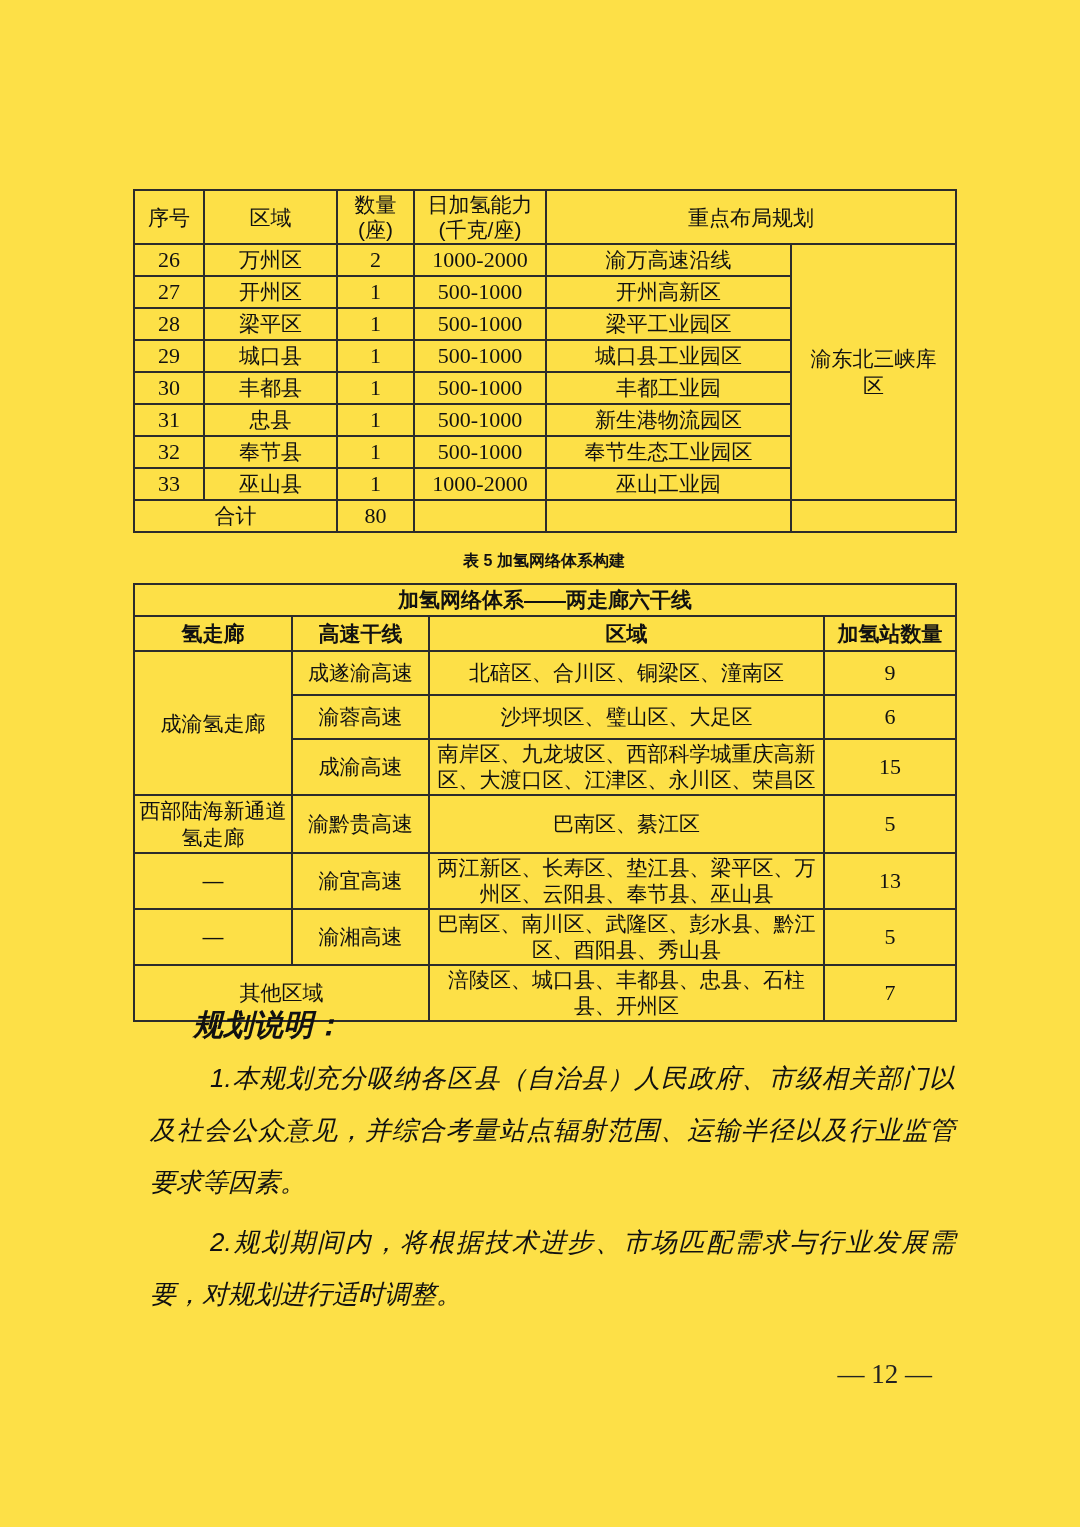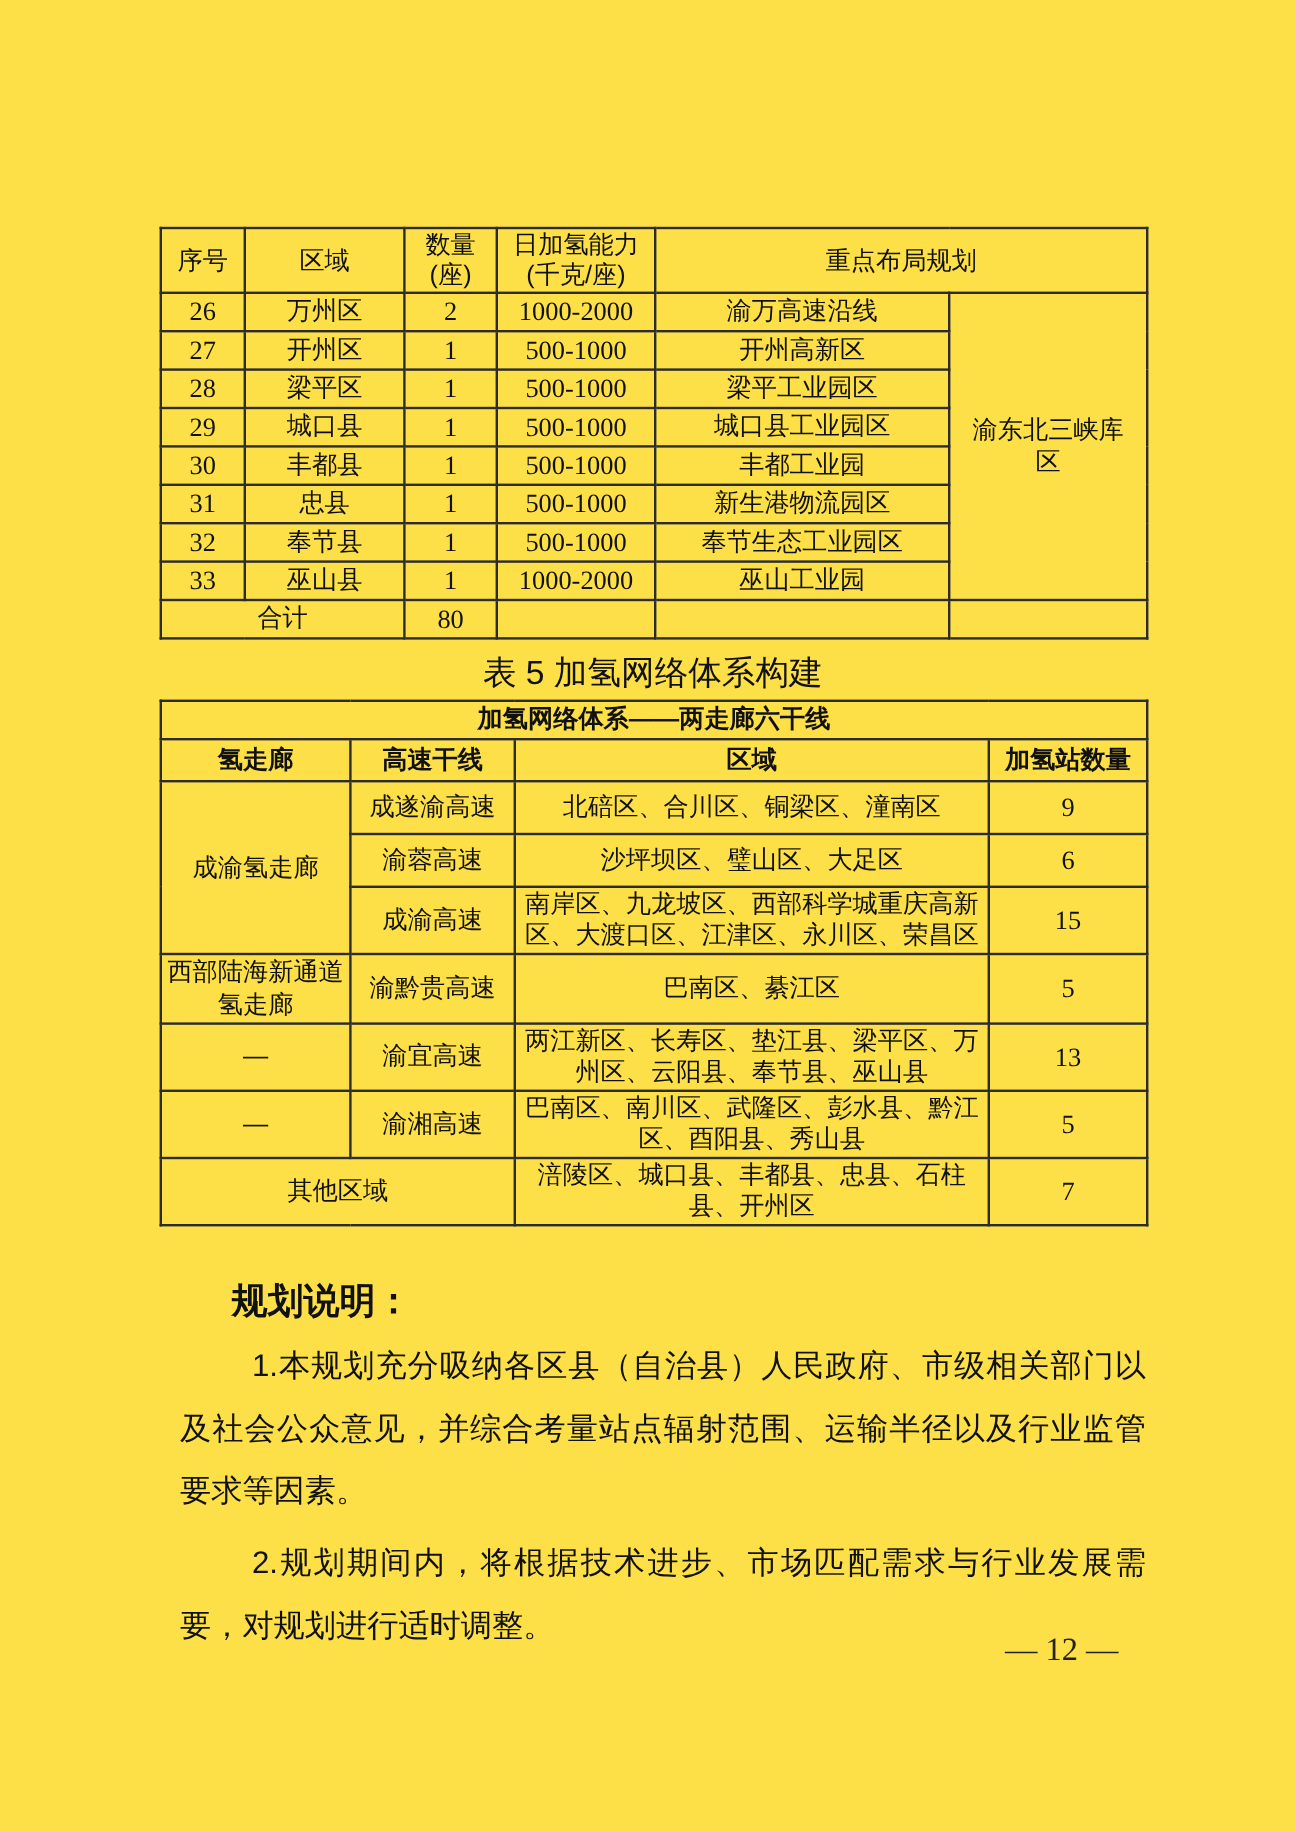--- a/index.html
+++ b/index.html
@@ -30,34 +30,34 @@
 
   
   .table1 { position:absolute; top:189px; left:0; }
   .table1 th { height:52px; line-height:25px; }
   .table1 td { height:32px; }
   .table1 .zone-cell { padding:0 12px; line-height:27px;margin-left:37px; }
 
   
   .t5-title {
     position:absolute; top:546px; left:0; width:822px;
-    text-align:center; font-weight:normal; font-size:28px; line-height:30px;
+    text-align:center; font-weight:bold; font-size:16px; line-height:30px;
   }
   .table5 { position:absolute; top:583px; left:0; }
   .table5 .banner td { height:32px; font-weight:bold; line-height:28px; }
   .table5 th { height:35px; font-weight:bold; }
   .table5 .r0 td { height:44px; }
   .table5 .r1 td { height:44px; }
   .table5 .r3 td { height:52px; }
   .table5 .r4 td, .table5 .r5 td { height:54px; }
   .table5 .r6 td { height:54px; }
   .table5 .corridor-cell { line-height:27px; }
 
   
-  .notes { position:absolute; top:1066px; left:0; width:822px; }
+  .notes { position:absolute; top:1006px; left:0; width:822px;font-style:italic; }
   .notes-heading {
     margin:0; padding-left:60px;
     font-weight:bold; font-size:30px; line-height:38px;
   }
   .para {
     margin:8px 0 0 17px;
     font-size:26px; line-height:52px;
     text-align:justify; text-indent:60px;
   }
 

